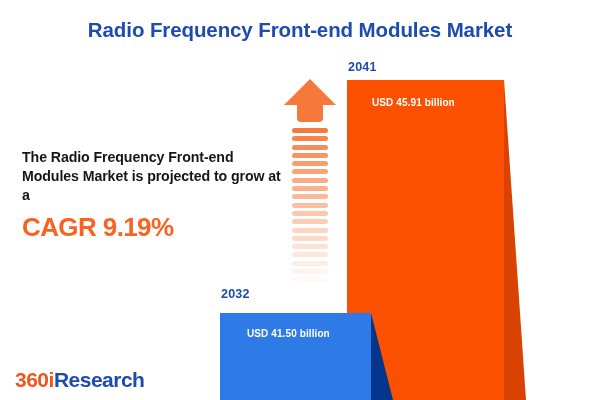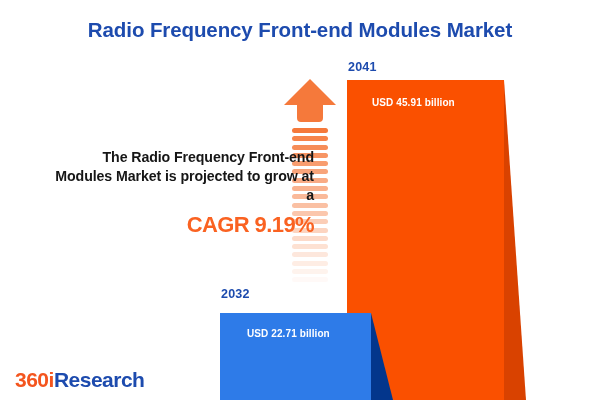--- a/index.html
+++ b/index.html
@@ -128,33 +128,32 @@
     margin-bottom: 3.3px;
     background: #F5793B;
   }
 
   
   #cagr-block {
     position: absolute;
     left: 22px;
     top: 148px;
     width: 264px;
-    text-align: right;
-    margin-left: 28px;
+    text-align: left;
   }
   #cagr-description {
     font-size: 14.2px;
     font-weight: bold;
     color: #161616;
     line-height: 19px;
     letter-spacing: -0.1px;
   }
   #cagr-value {
     margin-top: 7px;
-    font-size: 22px;
+    font-size: 26px;
     font-weight: bold;
     color: #FA6221;
     letter-spacing: -0.6px;
     white-space: nowrap;
   }
 
   
   #logo {
     position: absolute;
     left: 15px;
@@ -179,21 +178,21 @@
     <div class="bar-face"></div>
     <div class="bar-side"></div>
   </div>
   <div class="bar-value" id="bar-2032-value">USD 45.91 billion</div>
 
   <div class="year-label" id="year-2024">2032</div>
   <div class="bar" id="bar-2024">
     <div class="bar-face"></div>
     <div class="bar-side"></div>
   </div>
-  <div class="bar-value" id="bar-2024-value">USD 22.71 billion</div>
+  <div class="bar-value" id="bar-2024-value">USD 41.50 billion</div>
 
   <div id="growth-arrow">
     <svg id="arrow-head" viewBox="0 0 54 48" xmlns="http://www.w3.org/2000/svg">
       <path d="M27 1 L53 27 L40 27 L40 40 Q40 44 36 44 L18 44 Q14 44 14 40 L14 27 L1 27 Z" fill="#F5793B"></path>
     </svg>
     <div id="arrow-stripes">
         <div class="arrow-stripe" style="opacity: 1; background: rgb(245, 121, 59);"></div>
         <div class="arrow-stripe" style="opacity: 0.918; background: rgb(245, 121, 59);"></div>
         <div class="arrow-stripe" style="opacity: 0.852; background: rgb(245, 121, 59);"></div>
         <div class="arrow-stripe" style="opacity: 0.792; background: rgb(245, 121, 59);"></div>

